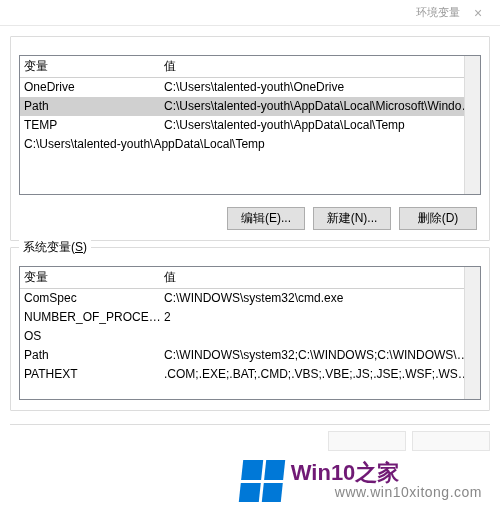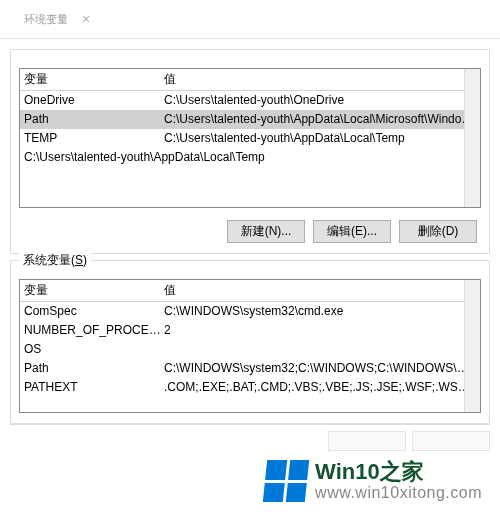--- a/index.html
+++ b/index.html
@@ -7,26 +7,26 @@
     font-family: "Microsoft YaHei", "Segoe UI", Tahoma, sans-serif;
     font-size: 12px;
     background: #fff;
     color: #000;
     width: 500px;
     height: 516px;
     overflow: hidden;
     position: relative;
   }
   .titlebar {
-    height: 39px;
+    height: 26px;
     border-bottom: 1px solid #e8e8e8;
     display: flex;
     align-items: center;
-    justify-content: flex-start;
-    padding: 0 4px 0 24px;
+    justify-content: flex-end;
+    padding: 0 4px 0 10px;
     color: #999;
     font-size: 11px;
   }
   .titlebar-buttons { display: flex; }
   .close-x { width: 36px; text-align: center; color: #aaa; font-size: 14px; }
   .section {
     margin: 10px 10px 6px 10px;
     border: 1px solid #dcdcdc;
     border-radius: 1px;
     padding: 18px 8px 10px 8px;
@@ -98,22 +98,22 @@
   .win-logo {
     width: 42px; height: 42px;
     display: grid;
     grid-template-columns: 1fr 1fr;
     grid-template-rows: 1fr 1fr;
     gap: 3px;
     transform: skewX(-6deg);
   }
   .win-logo div { background: #0078d7; }
   .wm-text { display: flex; flex-direction: column; line-height: 1.1; }
-  .wm-main { font-size: 22px; font-weight: 600; color: #14532d; }
-  .wm-sub { font-size: 16px; color: #888; letter-spacing: 0.5px; }
+  .wm-main { font-size: 22px; font-weight: 600; color: #701a75; }
+  .wm-sub { font-size: 14px; color: #888; letter-spacing: 0.5px; margin-left: 44px; }
   .bottom-bar {
     position: absolute;
     left: 10px; right: 10px; bottom: 64px;
     height: 28px;
     border-top: 1px solid #dcdcdc;
     display: flex;
     justify-content: flex-end;
     align-items: flex-start;
     padding-top: 6px;
   }
@@ -148,22 +148,22 @@
           <div class="col-var">TEMP</div>
           <div class="col-val">C:\Users\talented-youth\AppData\Local\Temp</div>
         </div>
         <div class="row">
           <div class="col-val">C:\Users\talented-youth\AppData\Local\Temp</div>
         </div>
       </div>
     <div class="scroll-placeholder"></div>
   </div>
   <div class="button-row">
+    <button class="btn">编辑(E)...</button>
     <button class="btn">新建(N)...</button>
-    <button class="btn">编辑(E)...</button>
     <button class="btn">删除(D)</button>
   </div>
 </div>
 
 <div class="section" style="margin-top:4px;">
   <div class="section-label">
     <span>系统变量(</span><u>S</u><span>)</span>
   </div>
   <div class="var-table sys" style="position:relative;">
     <div class="row header">

